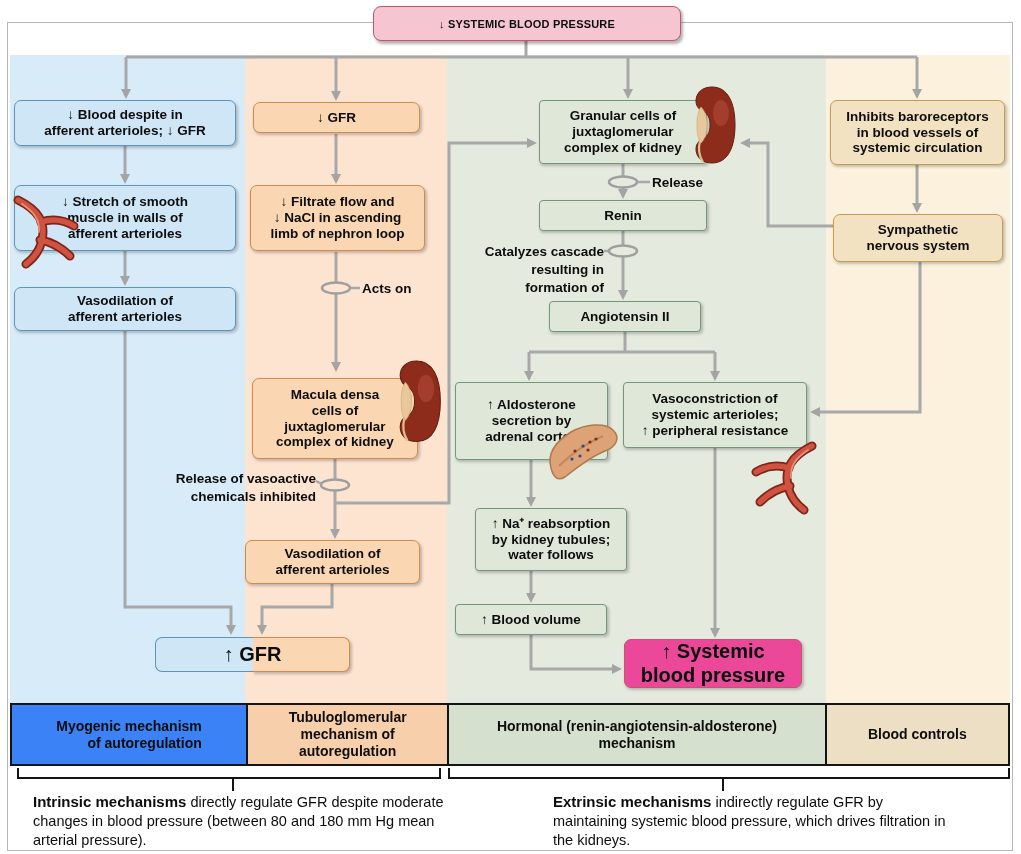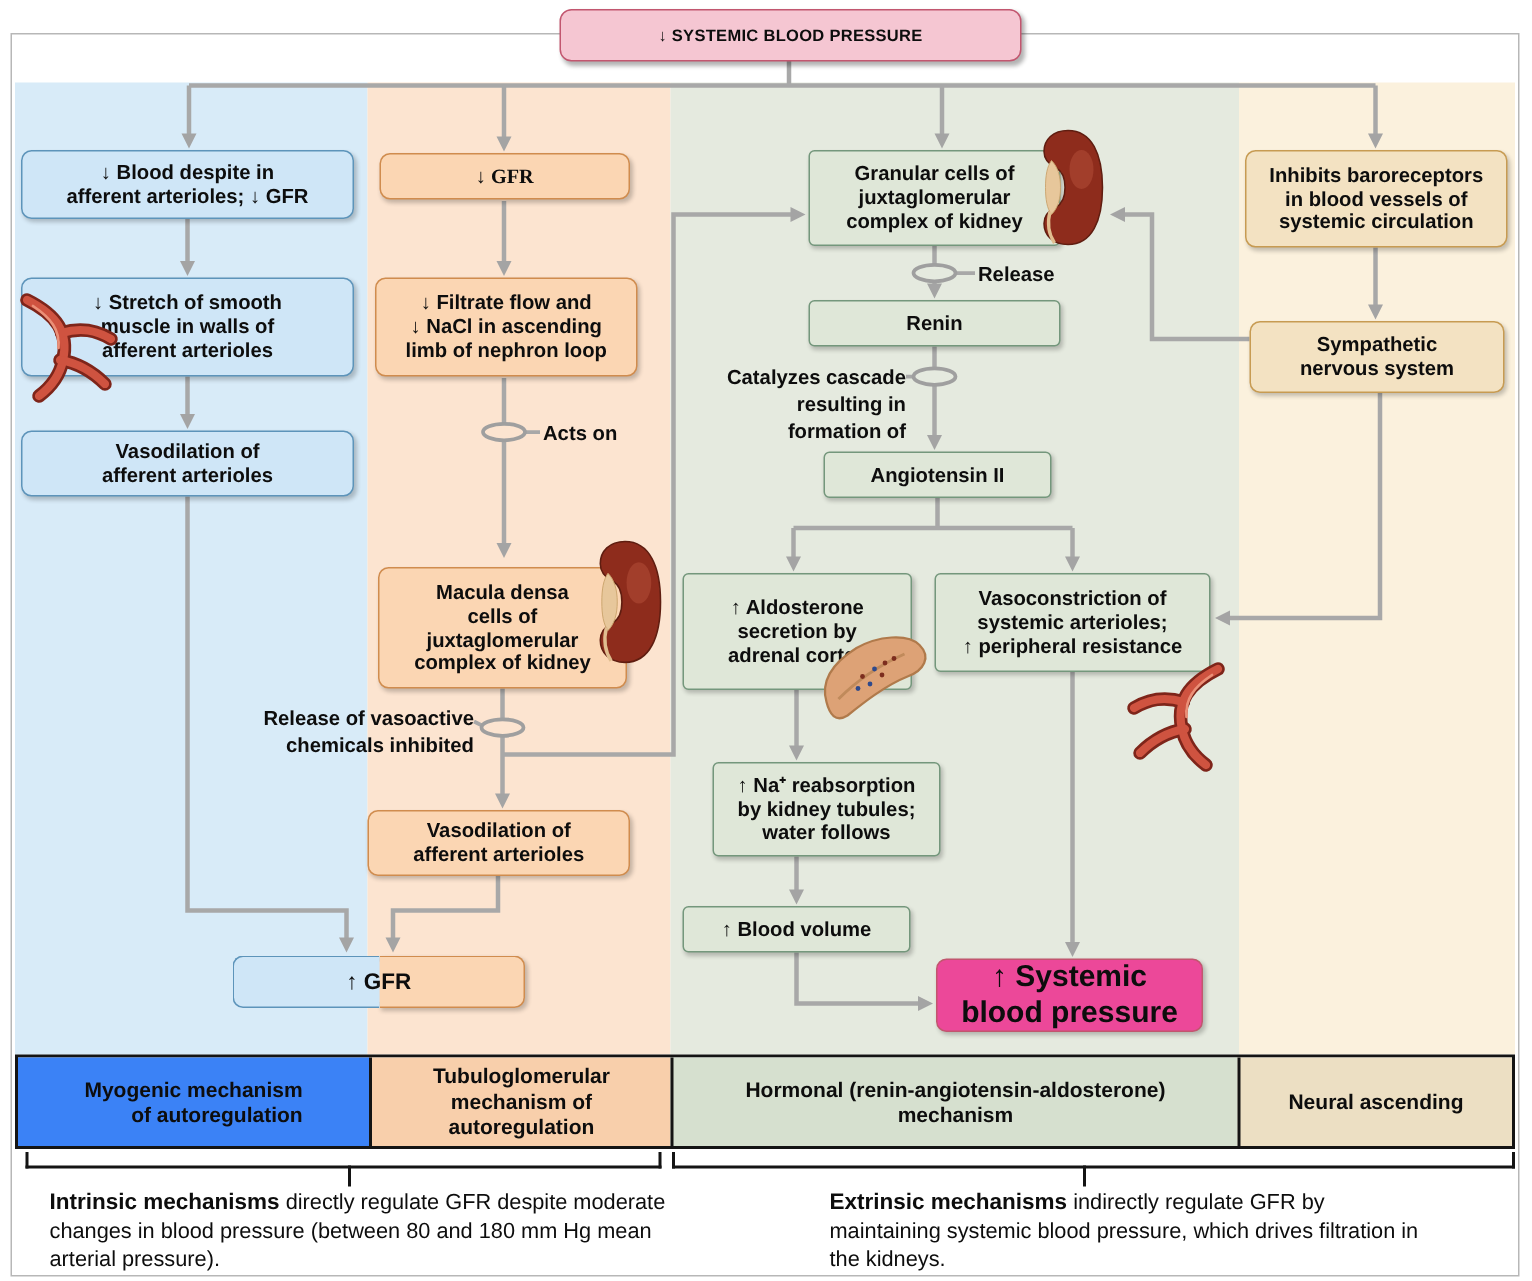--- a/index.html
+++ b/index.html
@@ -20,21 +20,21 @@
   .fbox.tan{background:#f3e2c2;border-color:#c79b52;}
   .fbox.pink{background:#ec4899;border-color:#c2566f;font-size:20px;}
   .title-box{position:absolute;left:373px;top:6px;width:306px;height:33px;display:flex;align-items:center;justify-content:center;
         background:#f5c6d2;border:1.8px solid #c2566f;border-radius:8px;font-weight:bold;font-size:11px;letter-spacing:.2px;
         box-shadow:2px 2.5px 3px rgba(0,0,0,.3);z-index:6;}
   .gfr-box{position:absolute;left:155px;top:637px;width:195px;height:35px;z-index:3;}
   .gfr-half{position:absolute;top:0;height:100%;box-sizing:border-box;}
   .gfr-left{left:0;width:50%;background:#cfe6f7;border:1.6px solid #5d94ba;border-right:none;border-radius:7px 0 0 7px;}
   .gfr-right{right:0;width:50%;background:#fbd6b3;border:1.6px solid #d08c4e;border-left:none;border-radius:0 7px 7px 0;box-shadow:1.5px 2px 3px rgba(0,0,0,.22);}
   .gfr-text{position:absolute;left:0;top:0;width:100%;height:100%;display:flex;align-items:center;justify-content:center;
-        font-weight:bold;font-size:15px;}
+        font-weight:bold;font-size:20px;}
   .alabel{position:absolute;font-weight:bold;font-size:13.5px;line-height:1.35;white-space:pre-line;z-index:4;}
   .alabel.right{text-align:right;}
   .hdr-row{position:absolute;left:10px;top:703px;width:1000px;height:63px;border:2px solid #141414;box-sizing:border-box;display:flex;z-index:5;}
   .hdr-cell{display:flex;align-items:center;justify-content:center;text-align:center;font-weight:bold;font-size:14px;
         line-height:1.2;white-space:pre-line;box-sizing:border-box;}
   .hdr-cell + .hdr-cell{border-left:2px solid #141414;}
   .hdr-cell.c0{width:23.5%;background:#3b82f6;text-align:right;}
   .hdr-cell.c1{width:20.2%;background:#f8cfab;}
   .hdr-cell.c2{width:37.9%;background:#d6e0cf;}
   .hdr-cell.c3{width:18.4%;background:#ecdfc3;}
@@ -101,21 +101,21 @@
   <div class="title-box">↓ SYSTEMIC BLOOD PRESSURE</div>
 
   <div class="fbox blue z3" style="left:14px;top:100px;width:222px;height:46px;">↓ Blood despite in
 afferent arterioles; ↓ GFR</div>
   <div class="fbox blue z3" style="left:14px;top:185px;width:222px;height:66px;">↓ Stretch of smooth
 muscle in walls of
 afferent arterioles</div>
   <div class="fbox blue z3" style="left:14px;top:287px;width:222px;height:44px;">Vasodilation of
 afferent arterioles</div>
 
-  <div class="fbox orange z3" style="left:253px;top:102px;width:167px;height:31px;font-family:Liberation Serif, serif;">↓ GFR</div>
+  <div class="fbox orange z3" style="left:253px;top:102px;width:167px;height:31px;">↓ GFR</div>
   <div class="fbox orange z3" style="left:250px;top:185px;width:175px;height:66px;">↓ Filtrate flow and
 ↓ NaCl in ascending
 limb of nephron loop</div>
   <div class="fbox orange z3" style="left:252px;top:378px;width:166px;height:81px;">Macula densa
 cells of
 juxtaglomerular
 complex of kidney</div>
   <div class="fbox orange z3" style="left:245px;top:540px;width:175px;height:44px;">Vasodilation of
 afferent arterioles</div>
 
@@ -199,21 +199,21 @@
   </svg>
 
   <div class="hdr-row">
     <div class="hdr-cell c0">Myogenic mechanism
 of autoregulation</div>
     <div class="hdr-cell c1">Tubuloglomerular
 mechanism of
 autoregulation</div>
     <div class="hdr-cell c2">Hormonal (renin-angiotensin-aldosterone)
 mechanism</div>
-    <div class="hdr-cell c3">Neural ascending</div>
+    <div class="hdr-cell c3">Blood controls</div>
   </div>
 
   <div class="bracket" style="left:17px;width:420px;"></div>
   <div class="bracket-tick" style="left:232px;"></div>
   <div class="bracket" style="left:448px;width:558px;"></div>
   <div class="bracket-tick" style="left:722px;"></div>
 
   <div class="caption" style="left:33px;width:412px;">
     <b>Intrinsic mechanisms</b><span> directly regulate GFR despite moderate changes in blood pressure (between 80 and 180 mm Hg mean arterial pressure).</span>
   </div>

